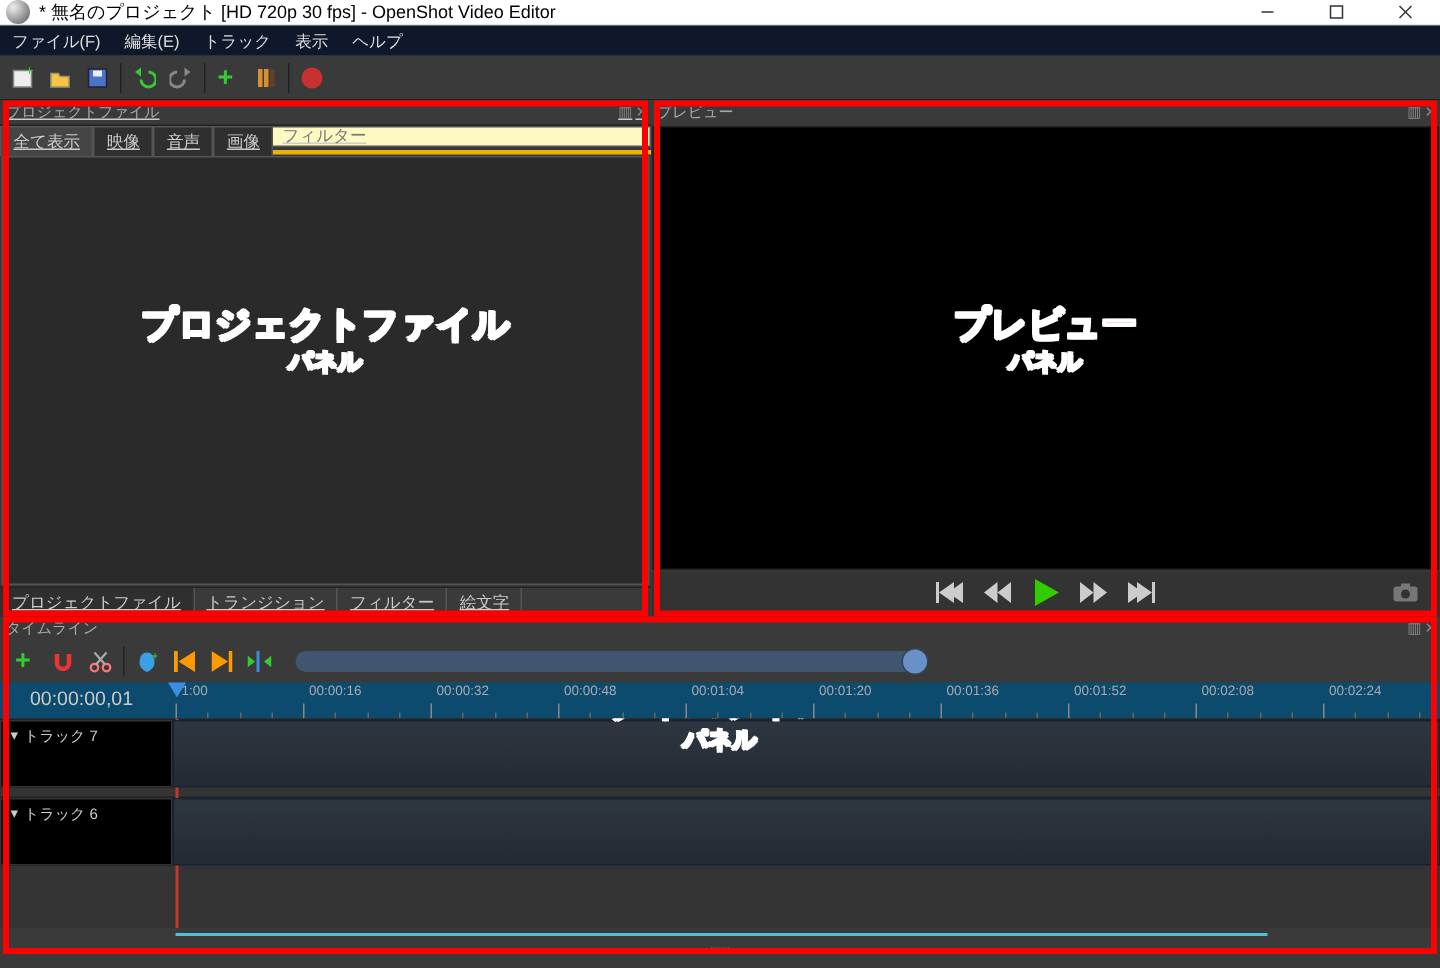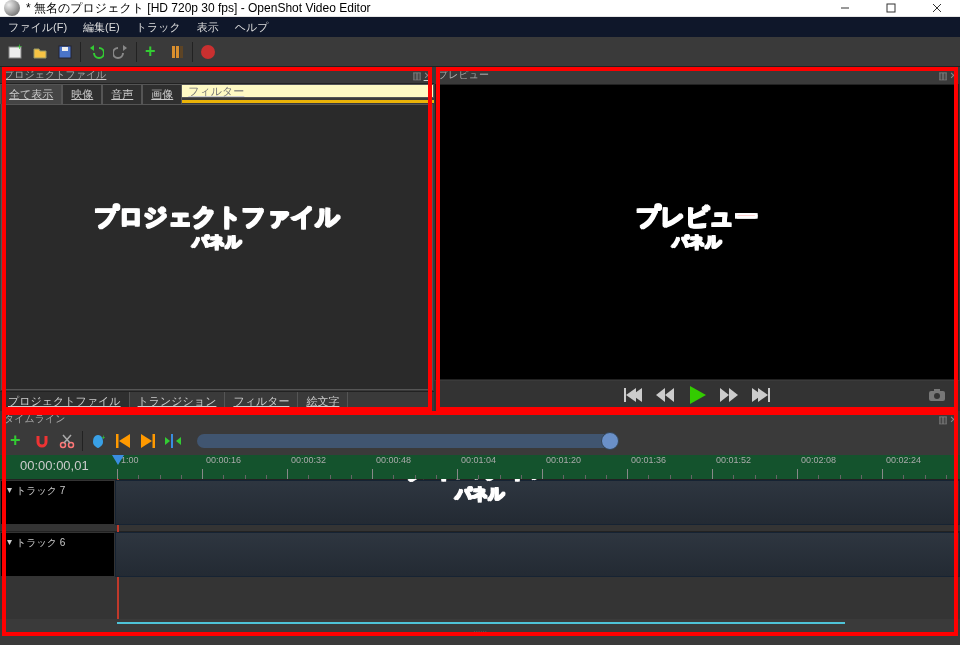--- a/index.html
+++ b/index.html
@@ -197,21 +197,21 @@
     right:-2px;
     top:-2px;
     width:18px; height:18px;
     background:#6a90c8;
     border-radius:50%;
     border:1px solid #345;
   }
 
   .ruler {
     height:24px;
-    background:#14532d;
+    background:#0c4a6e;
     position:relative;
     font-size:9px;
     color:#aaa;
   }
   .timecode-label {
     position:absolute;
     left:20px;
     top:3px;
     font-size:13px;
     color:#ccc;

